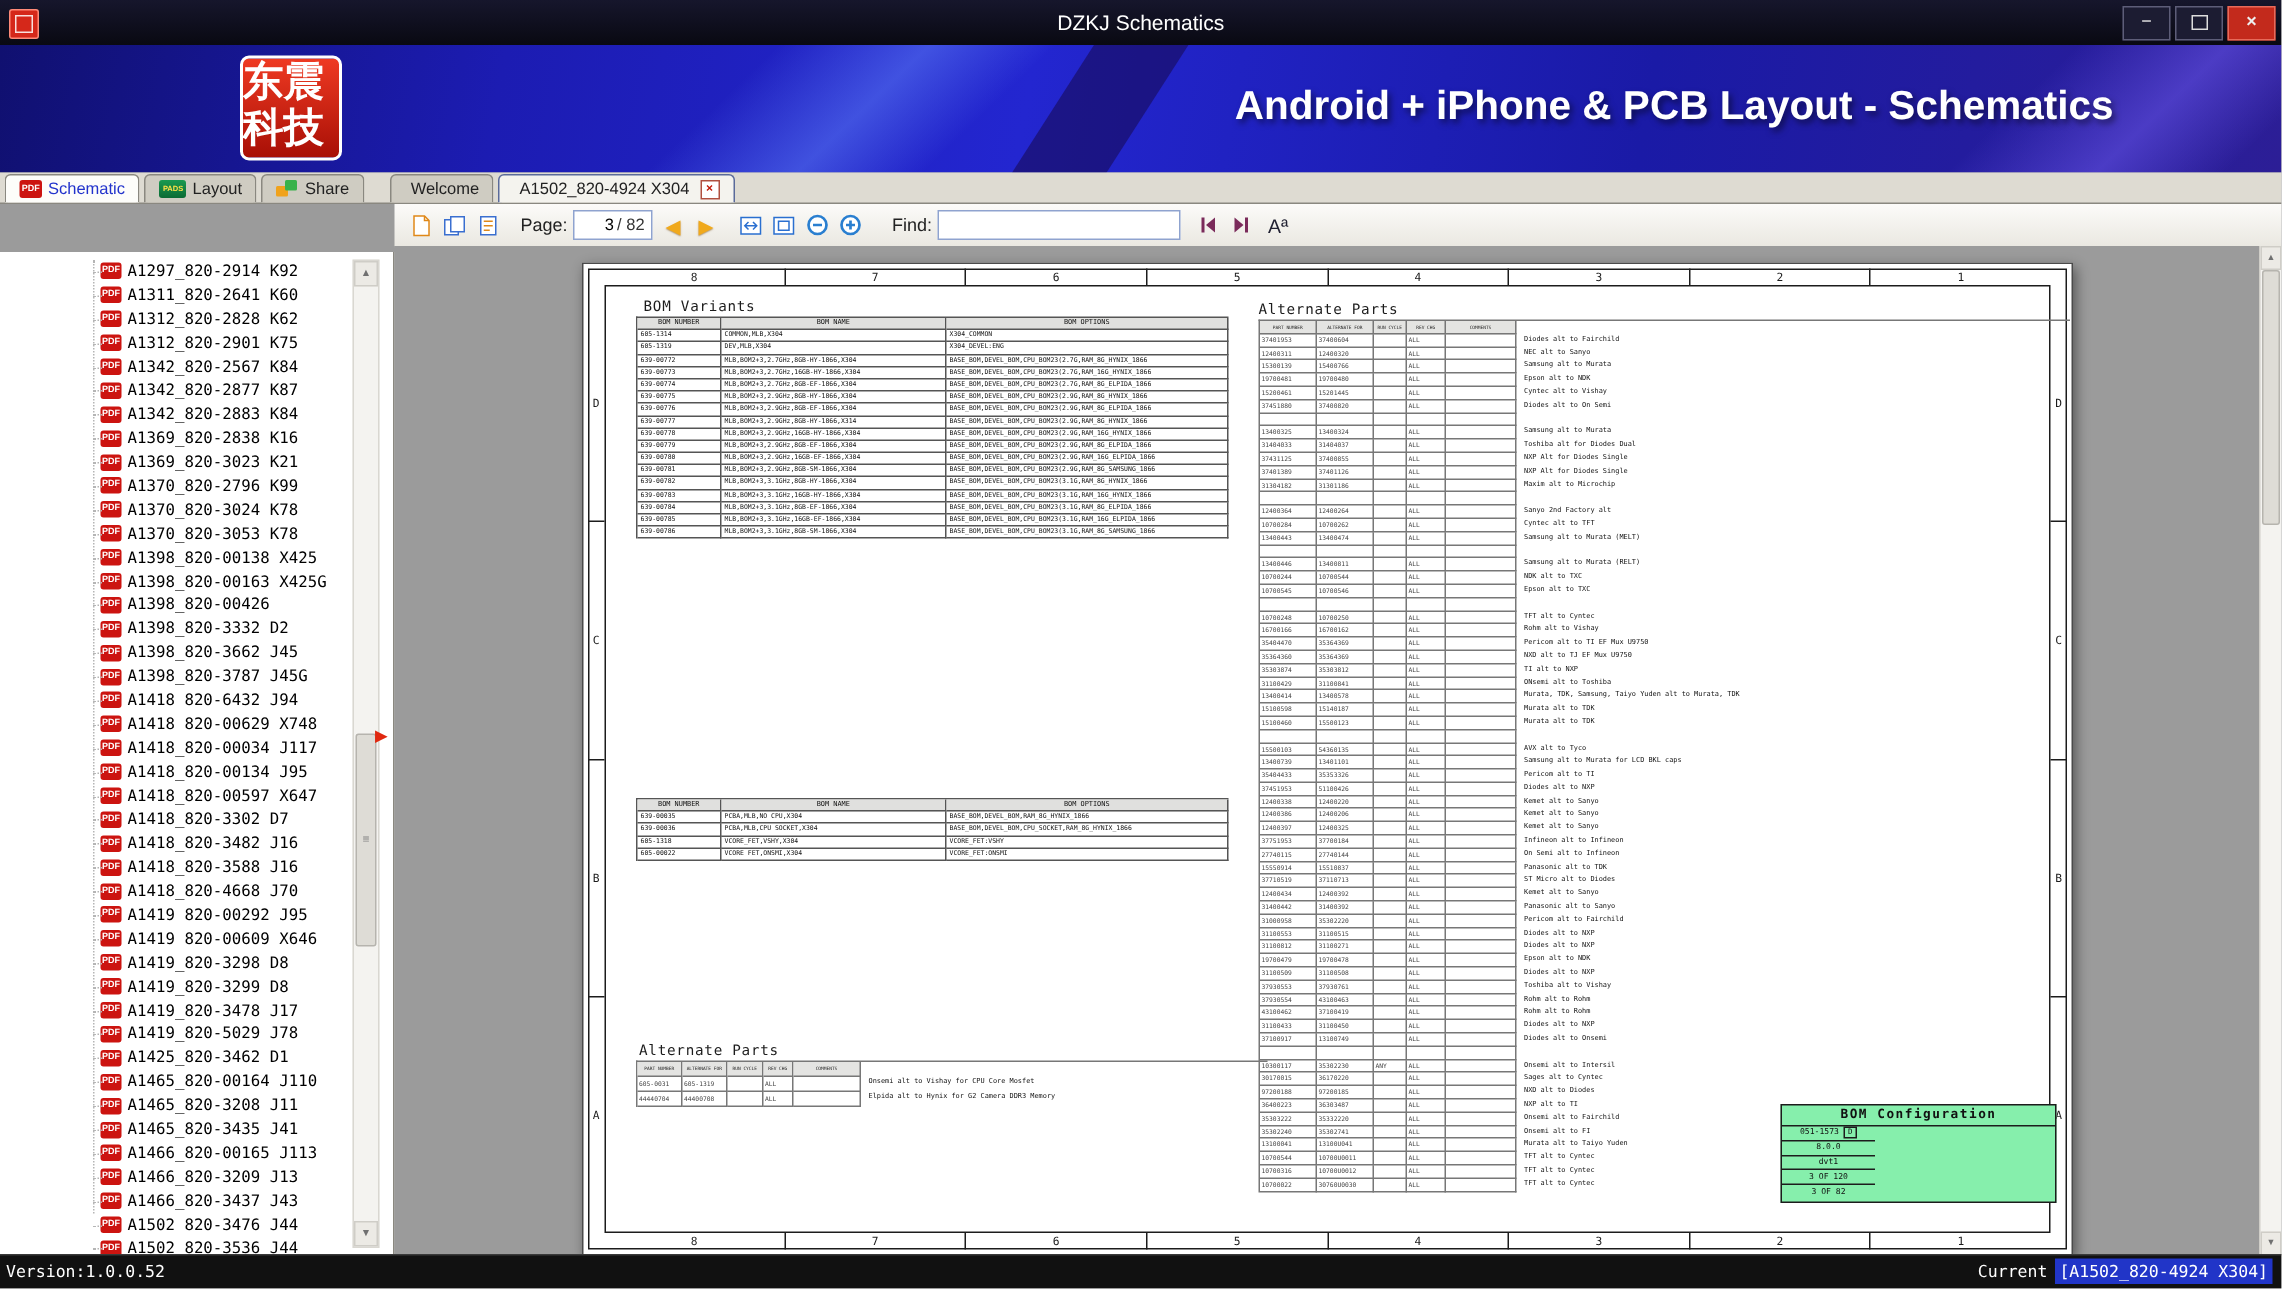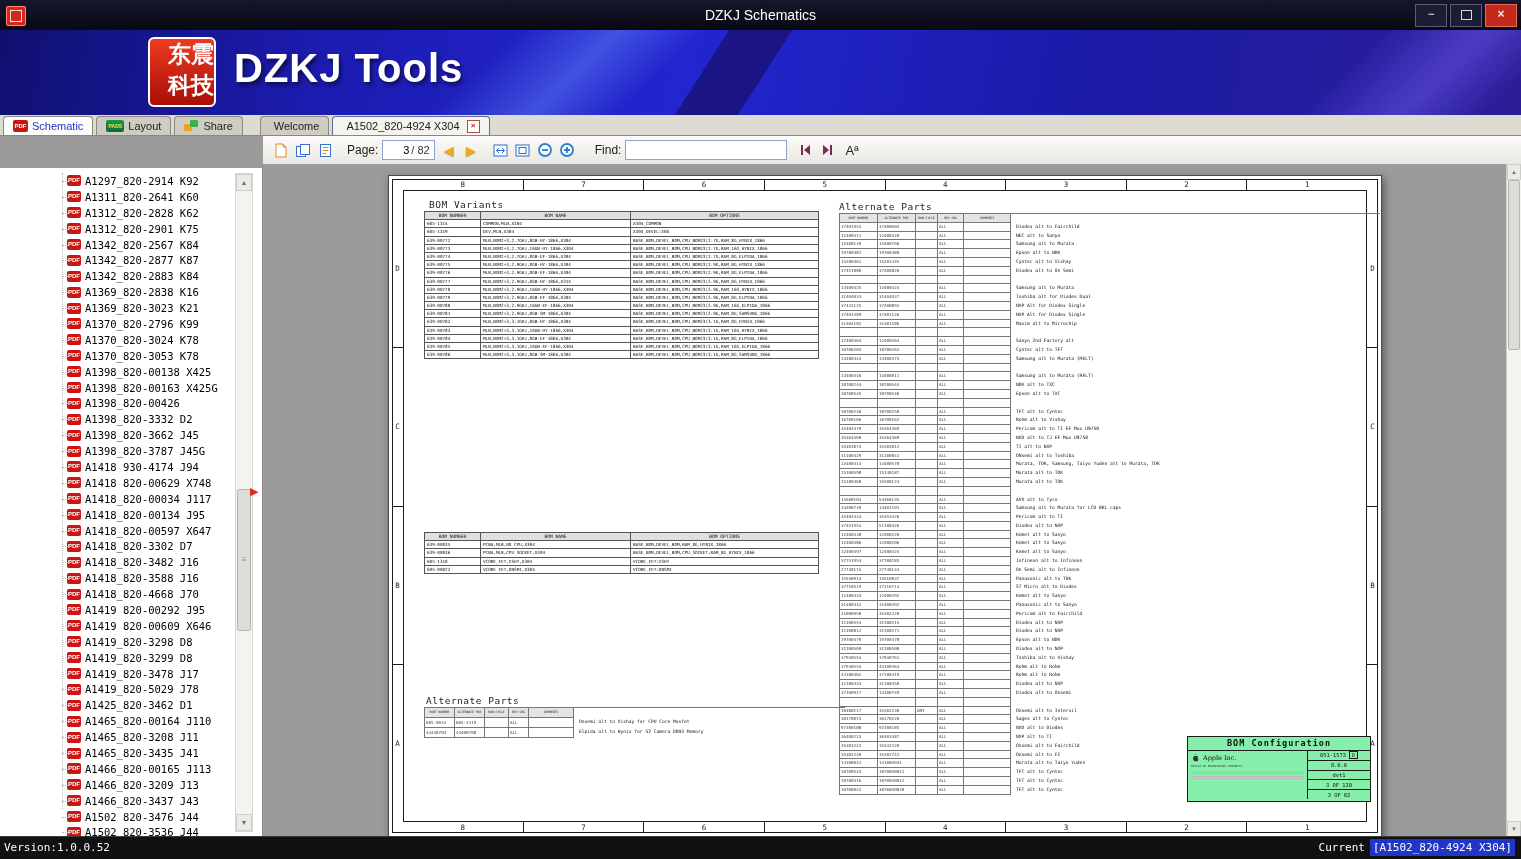--- a/index.html
+++ b/index.html
@@ -23,23 +23,23 @@
   .banner{position:absolute;top:30px;left:0;right:0;height:85px;overflow:hidden;
     background:linear-gradient(100deg,#101070 0%,#1c1cb2 22%,#2326d0 45%,#1a1aa6 72%,#2c1e96 100%);}
   .streak1{position:absolute;left:430px;top:-12px;width:280px;height:120px;
     background:linear-gradient(115deg,rgba(90,120,245,0) 20%,rgba(90,120,245,.55) 50%,rgba(90,120,245,0) 75%);
     transform:skewX(-30deg);}
   .streak2{position:absolute;left:660px;top:-12px;width:140px;height:120px;background:rgba(25,12,96,.65);
     clip-path:polygon(55% 0,100% 0,45% 100%,0 100%);}
   .streak3{position:absolute;right:-30px;top:-12px;width:230px;height:120px;
     background:linear-gradient(115deg,rgba(120,90,235,0) 15%,rgba(110,90,240,.5) 50%,rgba(120,90,235,0) 80%);
     transform:skewX(-30deg);}
-  .logo{position:absolute;left:148px;top:7px;width:64px;height:66px;border:2px solid #fff;border-radius:6px;
-    background:linear-gradient(#ef3a22,#a80f06);color:#fff;text-align:right;
-    font-family:"DejaVu Sans",sans-serif;font-weight:bold;font-size:23px;line-height:31px;overflow:hidden;}
+  .logo{position:absolute;left:160px;top:7px;width:64px;height:66px;border:2px solid #fff;border-radius:6px;
+    background:linear-gradient(#ef3a22,#a80f06);color:#fff;text-align:left;
+    font-family:"DejaVu Sans",sans-serif;font-weight:bold;font-size:27px;line-height:31px;overflow:hidden;}
   .app-name{position:absolute;left:234px;top:16px;font-size:40px;font-weight:bold;color:#fff;
     letter-spacing:1px;text-shadow:2px 3px 4px rgba(0,0,0,.55);}
   .tagline{position:absolute;right:112px;top:25px;font-size:27px;font-weight:bold;color:#fff;
     text-shadow:2px 3px 4px rgba(0,0,0,.5);}
 
   
   .tabbar{position:absolute;top:115px;left:0;right:0;height:20px;background:#dedbd2;
     border-bottom:1px solid #8a8880;display:flex;align-items:flex-end;z-index:30;}
   .tab{display:flex;align-items:center;height:18px;padding:0 9px;margin-left:3px;
     background:#cfccc2;border:1px solid #8a8880;border-bottom:none;border-radius:4px 4px 0 0;
@@ -188,21 +188,21 @@
 </div>
 
 <div class="banner">
   <div class="streak1"></div>
   <div class="streak2"></div>
   <div class="streak3"></div>
   <div class="logo">
     <div>东震</div>
     <div>科技</div>
   </div>
-  <div class="app-name">DZKJ Tools</div>
+  <div class="tagline">Android + iPhone &amp; PCB Layout - Schematics</div>
 </div>
 
 <div class="tabbar">
   <div class="tab schematic active">
     <span class="pdf-ico">PDF</span>
     <span class="lbl">Schematic</span>
   </div>
   <div class="tab">
     <span class="pads-ico">PADS</span>
     <span class="lbl">Layout</span>
@@ -349,21 +349,21 @@
       <div class="titem">
         <span class="ibox">
           <span class="pdf-ico">PDF</span>
           <span>A1398_820-3787 J45G</span>
         </span>
       </div>
 
       <div class="titem">
         <span class="ibox">
           <span class="pdf-ico">PDF</span>
-          <span>A1418 930-4174 J94</span>
+          <span>A1418 820-6432 J94</span>
         </span>
       </div>
 
       <div class="titem">
         <span class="ibox">
           <span class="pdf-ico">PDF</span>
           <span>A1418 820-00629 X748</span>
         </span>
       </div>
 
@@ -1421,35 +1421,20 @@
               <div class="ap-c c3">ALL</div>
               <div class="ap-c c4"></div>
               <div class="ap-comment">TFT alt to Cyntec</div>
             </div>
           </div>
       </div>
 
       <div class="bc">
         <div class="bc-title">BOM Configuration</div>
         <div class="bc-body">
-          <div class="bc-left">
-            <div class="bc-company">
-              <span>
-                <svg viewBox="0 0 20 20" width="9" height="10">
-                    <path d="M10 4c-.5-1.5.5-3 2-3.2.2 1.5-.7 2.9-2 3.2zM6.8 5.5c1 0 1.8.5 3.2.5s2-.6 3.2-.5c1.3.1 2.4.7 3 1.8-2.6 1.6-2.1 5 .5 6-.5 1.5-1.7 3.6-3.2 3.7-1 .1-1.4-.6-2.7-.6s-1.7.7-2.7.6C6.6 17 4 12.6 4.8 9.3c.4-2 1.6-3.7 2-3.8z" fill="#333"></path>
-                  </svg>
-              </span>
-              <span>Apple Inc.</span>
-            </div>
-            <div class="bc-notice">NOTICE OF PROPRIETARY PROPERTY:</div>
-            <div class="fake-line"></div>
-            <div class="fake-line"></div>
-            <div class="fake-line"></div>
-            <div class="fake-line"></div>
-          </div>
           <div class="bc-right">
             <div class="bc-r">
               <span>051-1573</span>
               <span class="bc-rev">D</span>
             </div>
             <div class="bc-r">8.0.0</div>
             <div class="bc-r">dvt1</div>
             <div class="bc-r">3 OF 120</div>
             <div class="bc-r">3 OF 82</div>
           </div>

